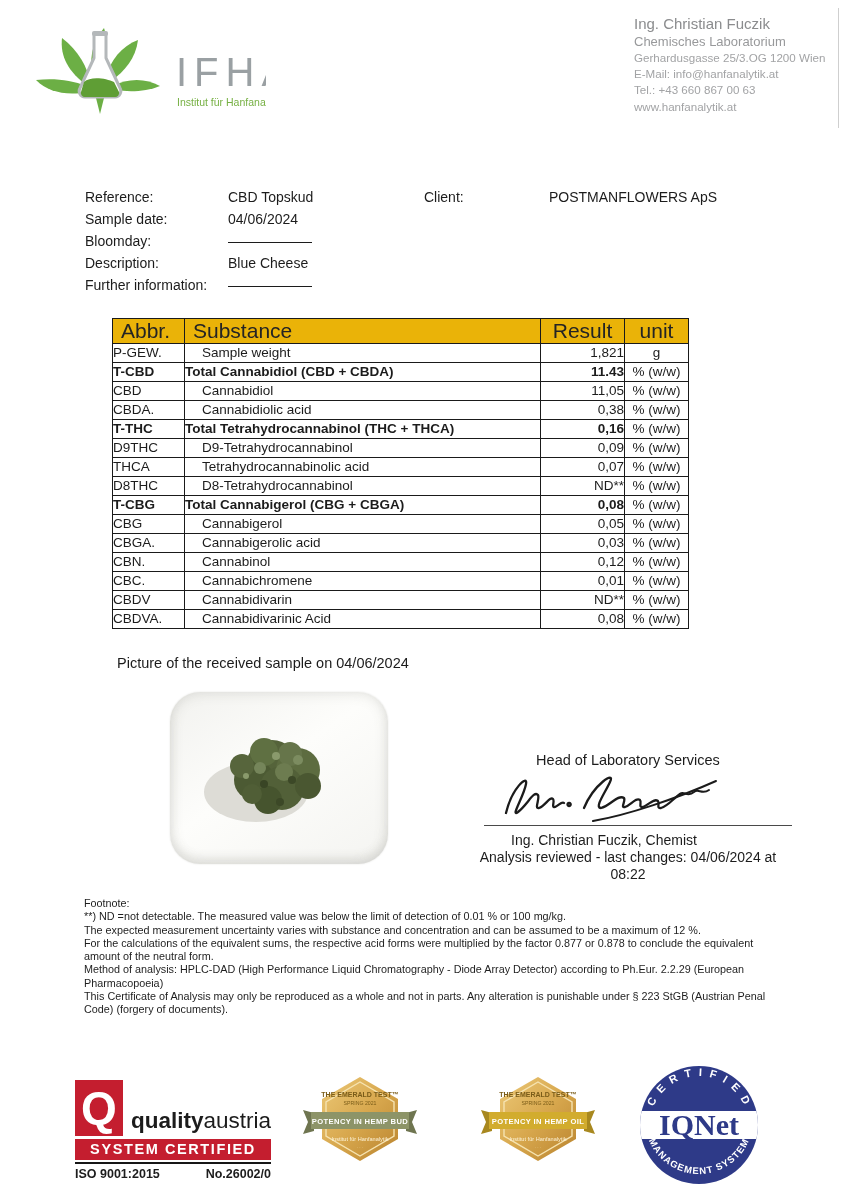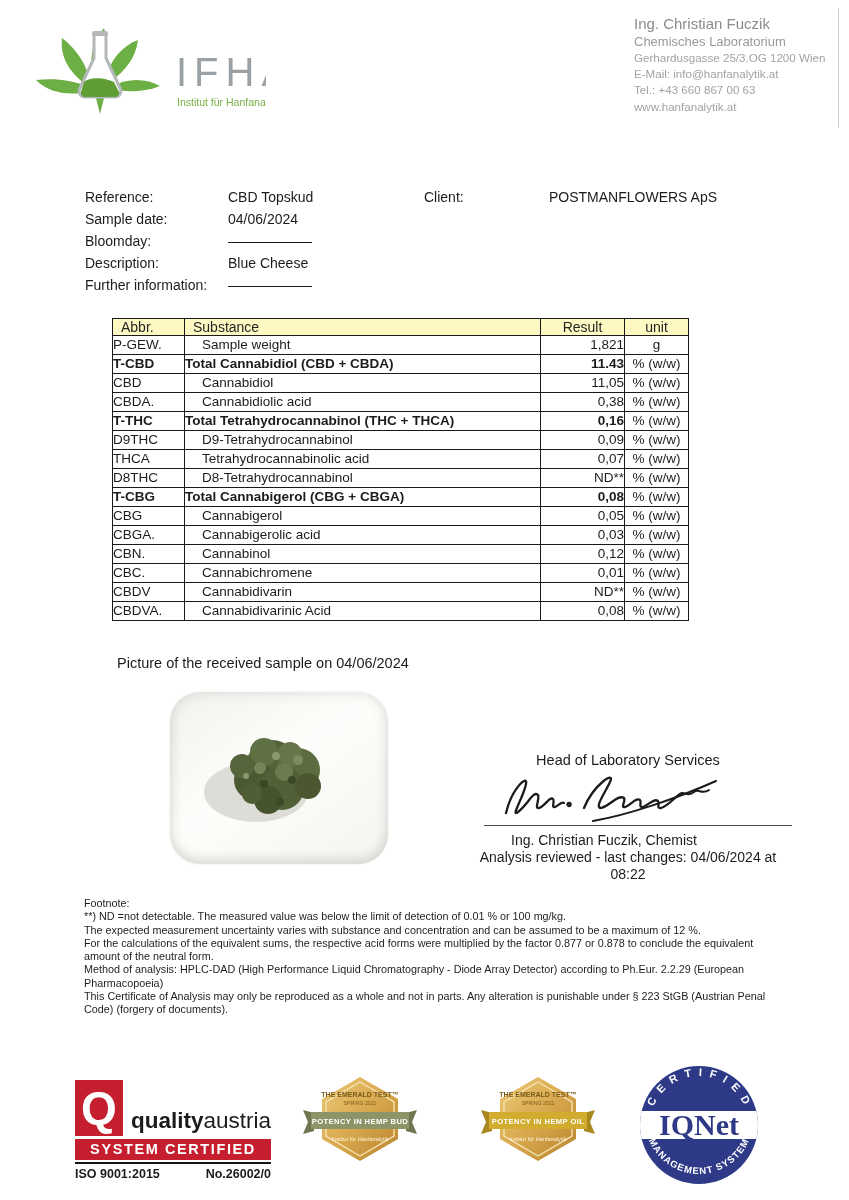--- a/index.html
+++ b/index.html
@@ -29,22 +29,22 @@
   .info-col.left  .lbl { display:inline-block; width:143px; }
   .info-col.right .lbl { display:inline-block; width:125px; }
   .info-row .val { color:#1c1c1c; }
 
   
   table.coa { position:absolute; left:112px; top:318px; width:576px;
               border-collapse:collapse; table-layout:fixed; }
   table.coa col.c-abbr { width:72px; } table.coa col.c-sub { width:356px; }
   table.coa col.c-res  { width:84px; } table.coa col.c-unit { width:64px; }
   table.coa th, table.coa td { border:1px solid #1a1a1a; }
-  table.coa th { background:#fef9c3; color:#242424; font-weight:normal;
-                 font-size:14px; height:15px; text-align:left; padding:0 0 0 8px; }
+  table.coa th { background:#eab308; color:#242424; font-weight:normal;
+                 font-size:21px; height:15px; text-align:left; padding:0 0 0 8px; }
   table.coa th.h-res, table.coa th.h-unit { text-align:center; padding:0; }
   table.coa td { height:19px; font-size:13.5px; padding:0; line-height:14px; }
   td.td-abbr { padding-left:6px; }
   td.td-sub  { padding-left:9px; }
   td.td-sub.indent { padding-left:17px; }
   td.td-res  { text-align:right; padding-right:11px; }
   td.td-unit { text-align:center; font-size:12.8px; }
   tr.total-row td.td-abbr, tr.total-row td.td-sub, tr.total-row td.td-res { font-weight:bold; }
 
   .pic-caption { position:absolute; left:117px; top:655px; font-size:14.5px; }

